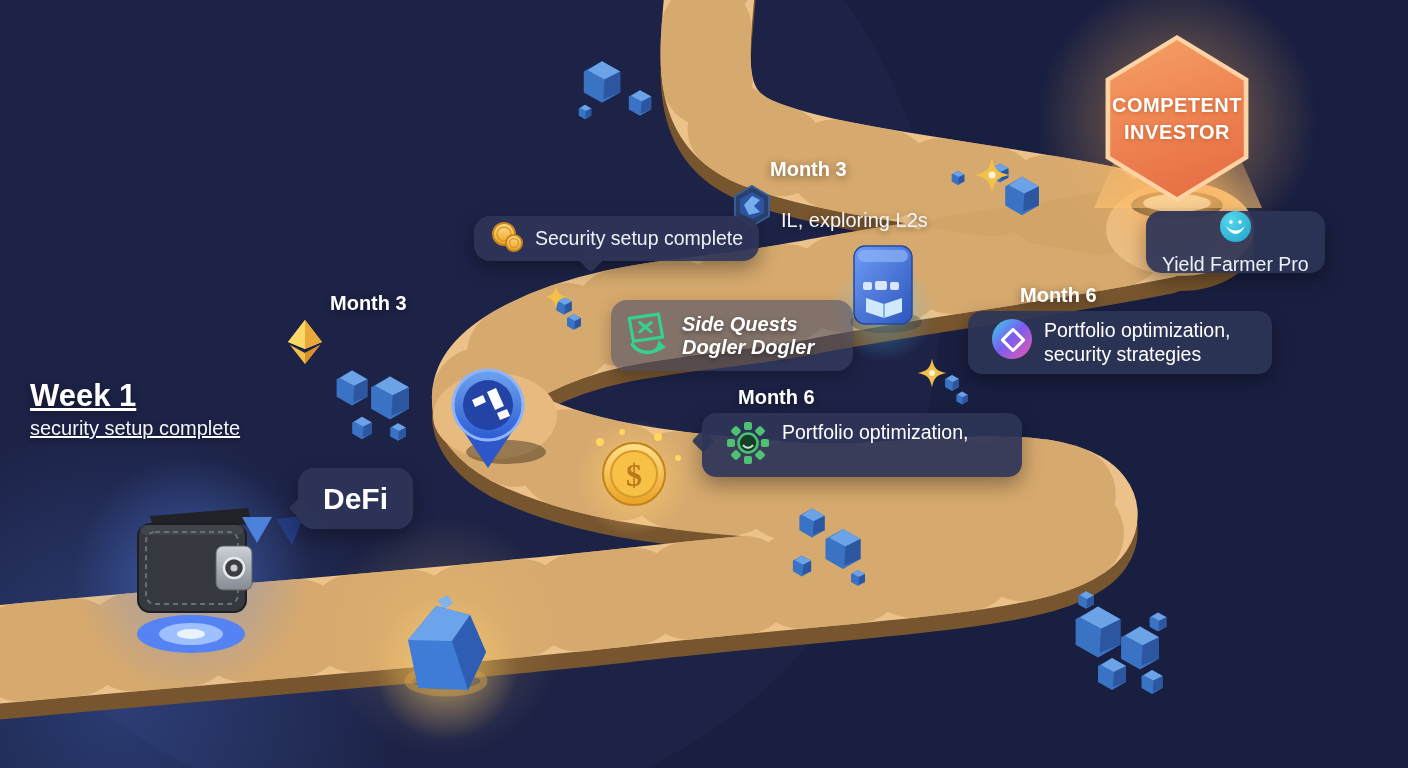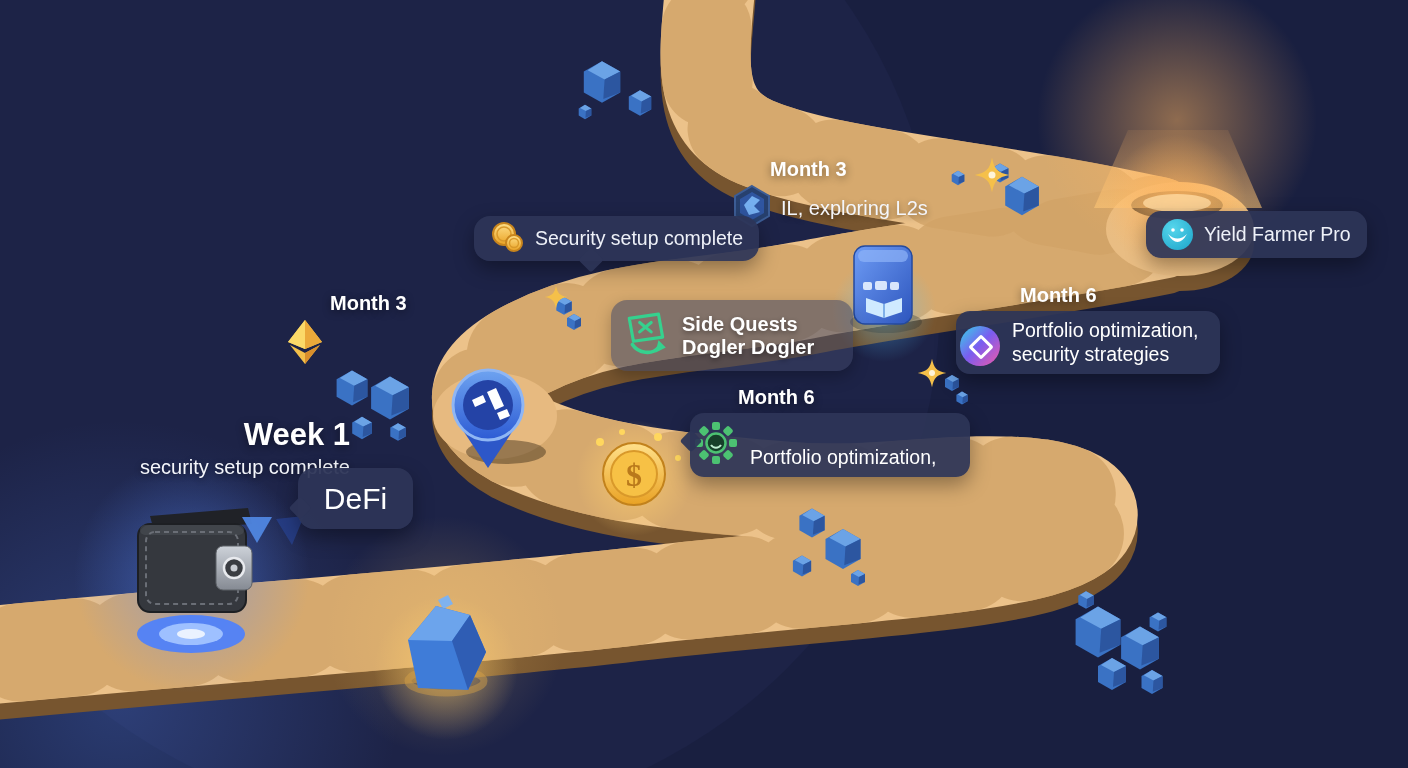--- a/index.html
+++ b/index.html
@@ -6,73 +6,73 @@
   .stage{
     position:relative;width:1408px;height:768px;overflow:hidden;
     font-family:"Liberation Sans",sans-serif;color:#fff;
     background:linear-gradient(180deg,#20264e 0%,#1c2245 45%,#161b38 100%);
   }
   .scene{position:absolute;left:0;top:0;z-index:0;}
   .ov{position:absolute;z-index:2;}
 
   .mtitle{font-weight:700;font-size:20px;color:#fff;text-shadow:0 2px 8px rgba(0,0,0,.45);}
   .msub{font-weight:500;font-size:20px;color:#f4f6fb;text-shadow:0 2px 6px rgba(0,0,0,.45);}
-  .mrow{display:flex;align-items:center;gap:9px;margin-top:3px;}
-
-  .week1{left:30px;top:417px;width:320px;text-align:right;}
+  .mrow{display:flex;align-items:flex-end;gap:9px;margin-top:3px;}
+
+  .week1{left:30px;top:378px;width:320px;text-align:left;text-decoration:underline;}
   .week1 .mtitle{font-size:31px;}
   .week1 .msub{margin-top:3px;}
 
   .m3start{left:286px;top:292px;}
   .m3start .mtitle{margin-left:44px;}
   .m3upper{left:732px;top:158px;}
   .m3upper .mtitle{margin-left:38px;}
 
   .pill{
     position:absolute;display:flex;align-items:center;gap:11px;
     background:rgba(45,53,87,.93);border-radius:16px;padding:0 16px;
     box-shadow:0 8px 20px rgba(0,0,0,.35);color:#eef1f8;
   }
   .pill .ptext{font-size:19.5px;font-weight:500;}
 
   .security{left:474px;top:216px;height:45px;}
   .security::after{
     content:'';position:absolute;left:108px;bottom:-8px;width:18px;height:18px;
     background:rgba(45,53,87,.93);transform:rotate(45deg);border-radius:3px;
   }
-  .yield{left:1146px;top:211px;height:47px;border-radius:15px;}
+  .yield{left:1146px;top:211px;height:62px;border-radius:15px;flex-direction:column;}
 
   .sidequests{
     left:611px;top:300px;width:218px;height:71px;
     background:rgba(62,70,102,.55);border-radius:16px;
     display:flex;align-items:center;gap:11px;padding:0 12px;
     box-shadow:0 6px 16px rgba(0,0,0,.25);
   }
-  .sidequests .lines div{font-size:20px;font-weight:700;line-height:23px;text-shadow:0 2px 5px rgba(0,0,0,.4);}
+  .sidequests .lines div{font-size:20px;font-weight:700;line-height:23px;text-shadow:0 2px 5px rgba(0,0,0,.4);font-style:italic;}
 
   .mbox{
-    background:rgba(45,53,87,.93);border-radius:14px;display:flex;align-items:flex-end;
-    gap:12px;padding:8px 4px;box-shadow:0 8px 20px rgba(0,0,0,.35);margin-top:4px;position:relative;
+    background:rgba(45,53,87,.93);border-radius:14px;display:flex;align-items:flex-start;
+    gap:12px;padding:8px 24px;box-shadow:0 8px 20px rgba(0,0,0,.35);margin-top:4px;position:relative;margin-left:12px;
   }
   .mbox .lines div{font-size:19.5px;font-weight:500;line-height:23.5px;}
   .m6right{left:956px;top:284px;}
   .m6right .mtitle{margin-left:64px;}
   .m6right .mbox{width:256px;}
   .m6mid{left:690px;top:386px;}
   .m6mid .mtitle{margin-left:48px;}
   .m6mid .mbox{width:272px;}
   .m6mid .mbox::before{
     content:'';position:absolute;left:-7px;top:20px;width:16px;height:16px;
     background:rgba(45,53,87,.93);transform:rotate(45deg);border-radius:3px;
   }
 
   .defi{
     left:298px;top:468px;width:115px;height:61px;background:rgba(45,53,87,.95);
     border-radius:16px;display:flex;align-items:center;justify-content:center;
-    font-size:30px;font-weight:400;box-shadow:0 8px 20px rgba(0,0,0,.35);position:absolute;
+    font-size:30px;font-weight:700;box-shadow:0 8px 20px rgba(0,0,0,.35);position:absolute;
   }
   .defi::after{
     content:'';position:absolute;left:-6px;top:32px;width:16px;height:16px;
     background:rgba(45,53,87,.95);transform:rotate(45deg);border-radius:3px;
   }
 
   .badge{
     position:absolute;left:1101px;top:35px;width:152px;height:167px;z-index:3;
     clip-path:polygon(50% 0%,97% 26%,97% 74%,50% 100%,3% 74%,3% 26%);
     background:#ffd3a4;
@@ -376,14 +376,20 @@
   <span class="icirc teal-farm">
     <svg width="31" height="31" viewBox="0 0 31 31" style="position:absolute;left:0;top:0;">
       <path d="M6 15 q9.5 9 19 0 q-4.5 8 -9.5 8 q-5 0 -9.5 -8 Z" fill="#fff"></path>
       <circle cx="11" cy="11" r="1.8" fill="#fff"></circle>
       <circle cx="20" cy="11" r="1.8" fill="#fff"></circle>
     </svg>
   </span>
   <span class="ptext">Yield Farmer Pro</span>
 </div>
 
+<div class="badge">
+  <div class="badge-inner">
+    <div class="badge-line">COMPETENT</div>
+    <div class="badge-line">INVESTOR</div>
+  </div>
+</div>
 
 </div>
 
 </body></html>

